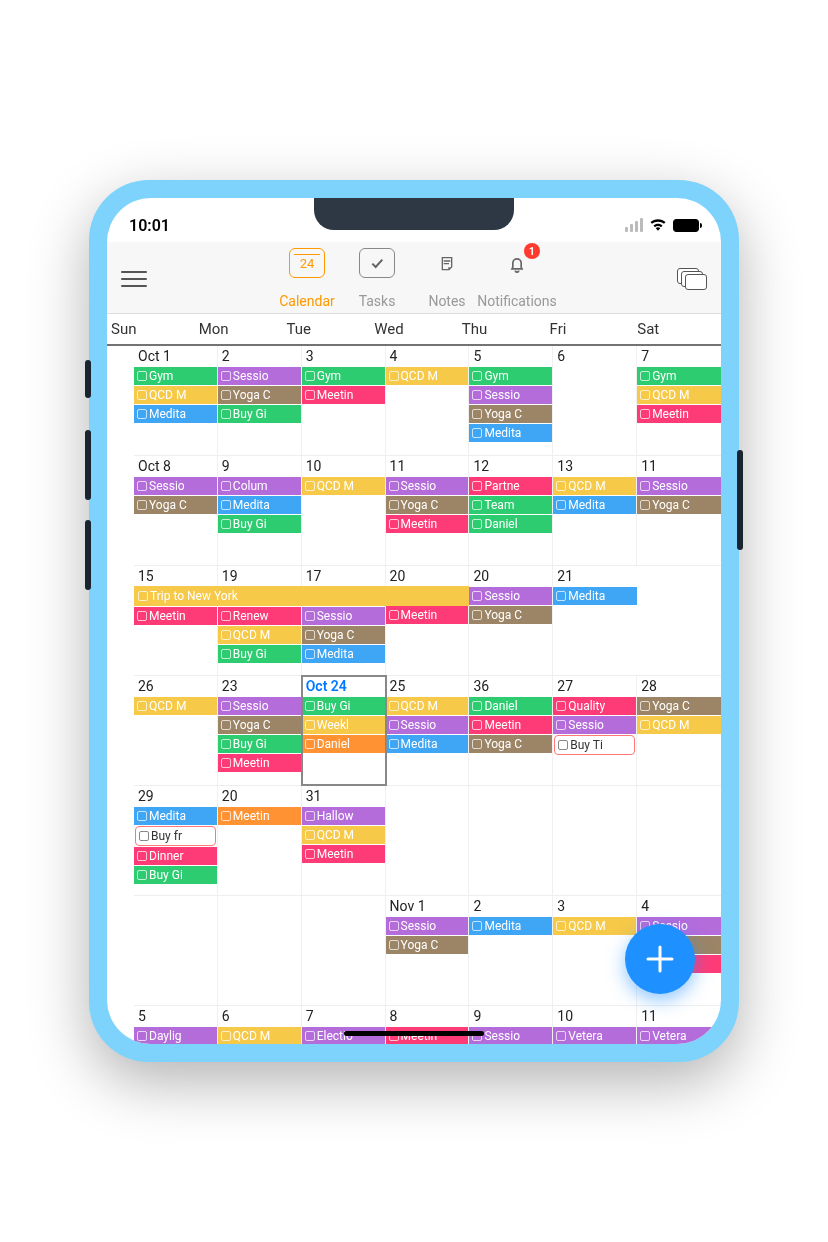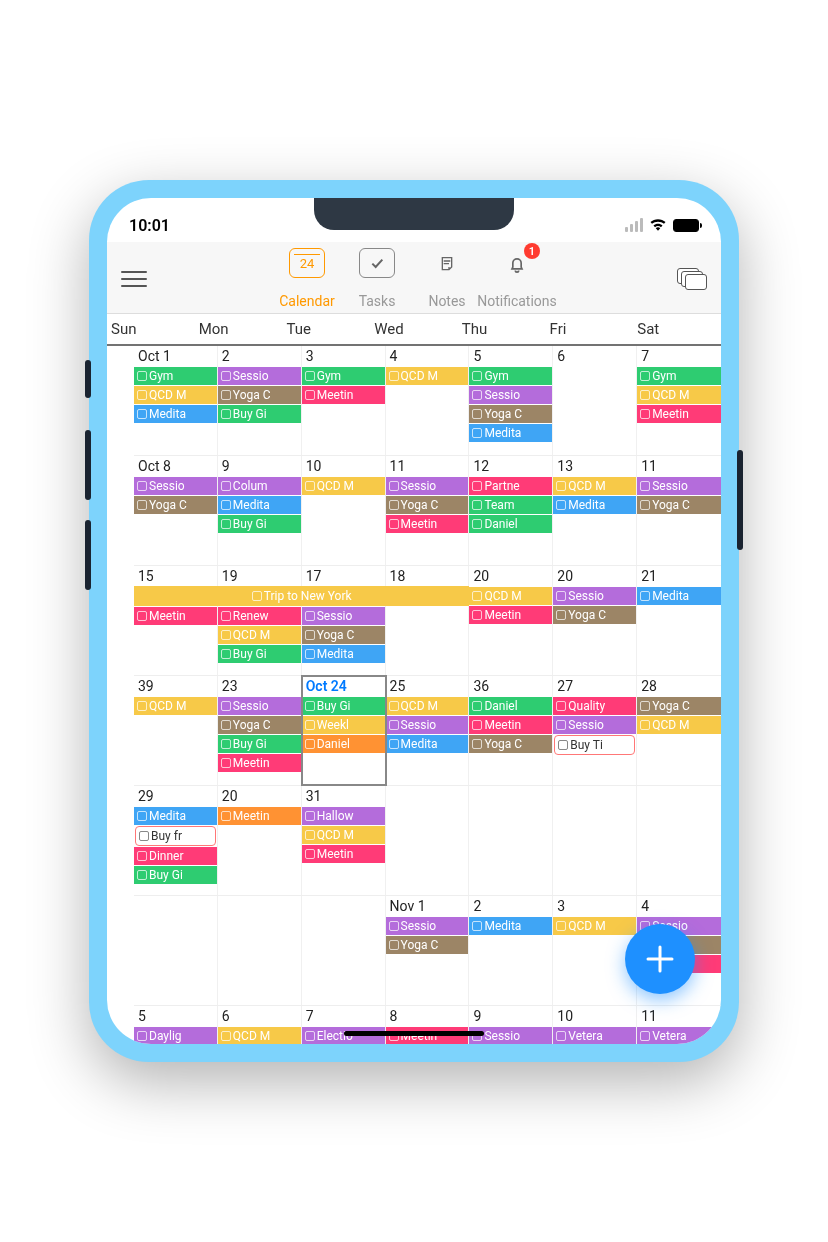--- a/index.html
+++ b/index.html
@@ -315,21 +315,21 @@
               <span class="event-icon"></span>
               <span>Sessio</span>
             </div>
             <div class="event c-brown">
               <span class="event-icon"></span>
               <span>Yoga C</span>
             </div>
           </div>
         </div>
         <div class="week-row">
-          <div class="span-event c-yellow" style="top: 20px; left: 0%; width: 57.1429%; justify-content: center;">
+          <div class="span-event c-yellow" style="top: 20px; left: 0%; width: 57.1429%;">
             <span class="event-icon"></span>
             <span>Trip to New York</span>
           </div>
           <div class="day-cell">
             <div class="day-date">15</div>
             <div style="height: 20px;"></div>
             <div class="event c-pink">
               <span class="event-icon"></span>
               <span>Meetin</span>
             </div>
@@ -360,24 +360,20 @@
             <div class="event c-brown">
               <span class="event-icon"></span>
               <span>Yoga C</span>
             </div>
             <div class="event c-blue">
               <span class="event-icon"></span>
               <span>Medita</span>
             </div>
           </div>
           <div class="day-cell">
-            <div class="day-date">18</div>
-            <div style="height: 20px;"></div>
-          </div>
-          <div class="day-cell">
             <div class="day-date">20</div>
             <div class="event c-yellow">
               <span class="event-icon"></span>
               <span>QCD M</span>
             </div>
             <div class="event c-pink">
               <span class="event-icon"></span>
               <span>Meetin</span>
             </div>
           </div>
@@ -395,21 +391,21 @@
           <div class="day-cell">
             <div class="day-date">21</div>
             <div class="event c-blue">
               <span class="event-icon"></span>
               <span>Medita</span>
             </div>
           </div>
         </div>
         <div class="week-row">
           <div class="day-cell">
-            <div class="day-date">39</div>
+            <div class="day-date">26</div>
             <div class="event c-yellow">
               <span class="event-icon"></span>
               <span>QCD M</span>
             </div>
           </div>
           <div class="day-cell">
             <div class="day-date">23</div>
             <div class="event c-purple">
               <span class="event-icon"></span>
               <span>Sessio</span>

